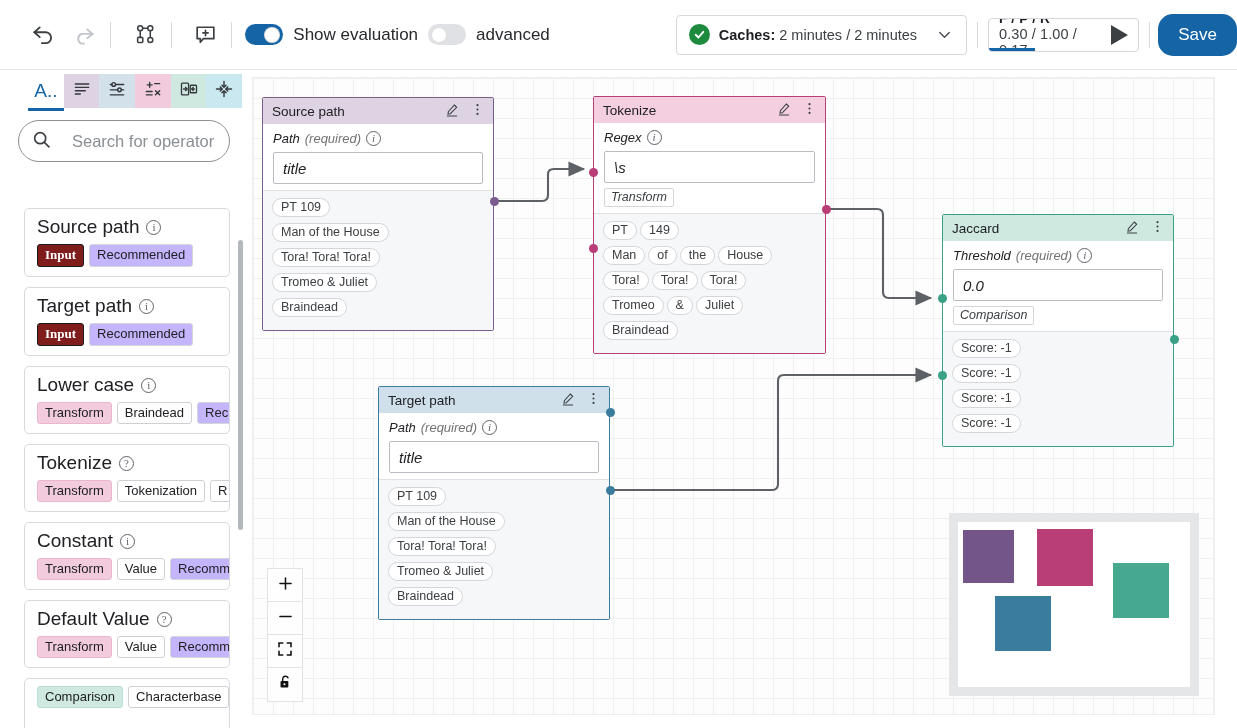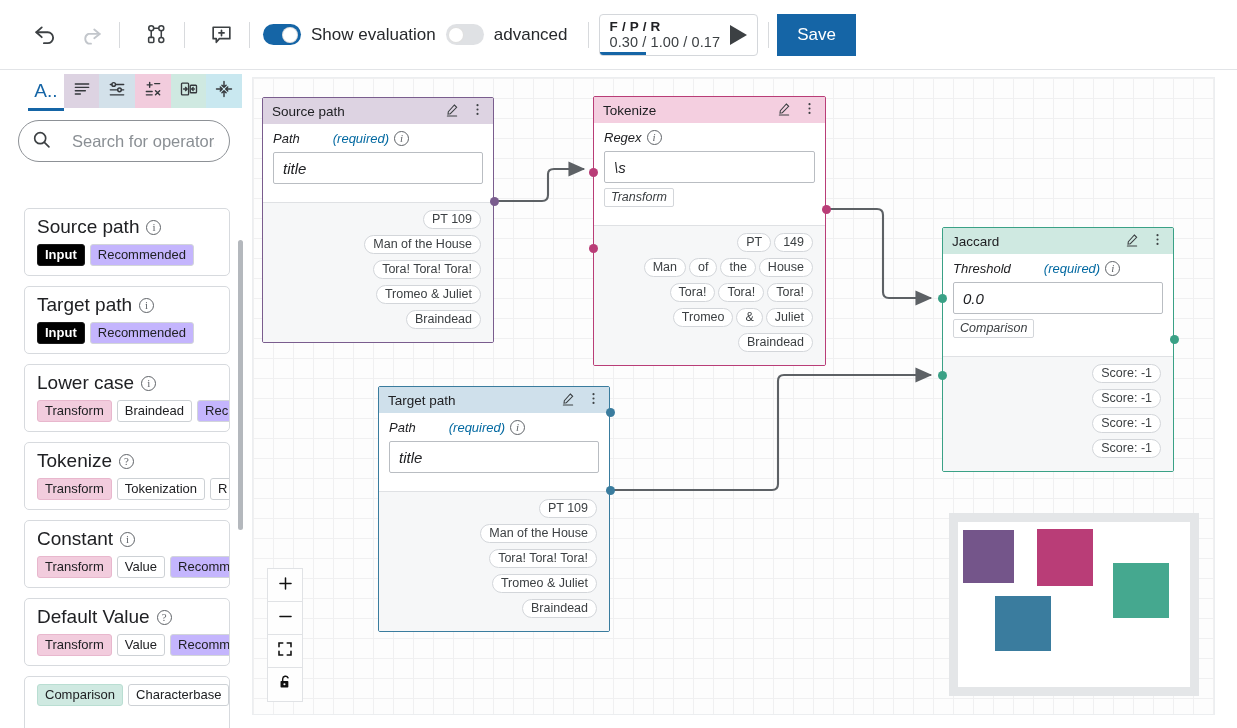--- a/index.html
+++ b/index.html
@@ -50,36 +50,36 @@
   }
   .check-circle {
     width: 21px; height: 21px; border-radius: 50%; background: #1e8a3e;
     display: flex; align-items: center; justify-content: center; flex: none;
   }
   .caches-text { font-size: 14.5px; color: #3c4043; white-space: nowrap; }
   .caches-text b { color: #202124; }
   .chev { margin-left: 9px; color: #4b5057; display: flex; }
 
   #fpr-box {
-    height: 42px; border: 1px solid #d4d7db; border-radius: 4px; background: #fff;
-    display: flex; align-items: center; padding: 0 6px 0 10px; gap: 10px;
+    height: 34px; border: 1px solid #d4d7db; border-radius: 4px; background: #fff;
+    display: flex; align-items: center; padding: 0 6px 0 10px; gap: 19px;
     position: relative; overflow: hidden; cursor: pointer;
   }
   #fpr-box .labels { line-height: 1.12; }
   #fpr-box .l1 { font-size: 13.5px; font-weight: bold; color: #202124; letter-spacing: .2px; }
   #fpr-box .l2 { font-size: 14.5px; color: #3c4043; letter-spacing: .1px; }
   #fpr-bar { position: absolute; left: 0; bottom: 0; height: 3px; background: #1565a6; }
   .play-tri {
     width: 0; height: 0; border-left: 17px solid #3c4043;
     border-top: 10px solid transparent; border-bottom: 10px solid transparent;
     margin-right: 4px;
   }
   #save-btn {
     height: 42px; padding: 0 20px; background: #1565a6; color: #fff;
-    border: none; border-radius: 0; font-size: 17px; cursor: pointer;
+    border: none; border-radius: 15px; font-size: 17px; cursor: pointer;
     font-family: "Liberation Sans", sans-serif;
   }
 
   
   #sidebar {
     position: absolute; left: 0; top: 70px; width: 248px; height: 658px;
     background: #fff; overflow: hidden;
   }
   #op-tabs { display: flex; height: 34px; margin: 4px 0 0 28px; width: 214px; }
   .op-tab {
@@ -117,21 +117,21 @@
   }
   .op-title {
     font-size: 19px; color: #202124; white-space: nowrap;
     display: flex; align-items: center; gap: 7px; margin-bottom: 6px;
   }
   .op-tags { display: flex; gap: 5px; white-space: nowrap; }
   .op-tag {
     font-size: 13px; padding: 2px 7px 3px 7px; border-radius: 3px;
     border: 1px solid #cdd1d5; color: #202124; background: #fff;
   }
-  .op-tag.input { background: #000000; color: #fff; border-color: #1a1a1a; font-weight: bold; }
+  .op-tag.input { background: #7f1d1d; color: #fff; border-color: #1a1a1a; font-weight: bold; font-family: Liberation Serif, serif; }
   .op-tag.rec { background: #c4b5fd; border-color: #d2d5d9; }
   .op-tag.transform { background: #f2ccdd; border-color: #e8b7cd; }
   .op-tag.comparison { background: #cfe9e1; border-color: #b9ded2; }
   .info-i {
     width: 15px; height: 15px; border-radius: 50%; border: 1.3px solid #5f6368;
     font-size: 11px; line-height: 13px; text-align: center; color: #5f6368;
     font-family: "Liberation Serif", serif; flex: none;
   }
   #side-scrollbar {
     position: absolute; left: 238px; top: 170px; width: 5px; height: 290px;
@@ -154,34 +154,34 @@
     border-radius: 2px; overflow: hidden;
   }
   .node-head {
     height: 26px; display: flex; align-items: center; padding: 0 8px 0 9px;
     font-size: 13.5px; color: #202124;
   }
   .node-head .t { flex: 1; }
   .node-head .ic { display: flex; align-items: center; gap: 10px; color: #3c4043; cursor: pointer; }
   .node-body { padding: 7px 10px 0 10px; background: #fff; font-style: italic; }
   .field-label { font-size: 13px; color: #202124; display: flex; align-items: center; gap: 5px; }
-  .field-label .req { color: #0369a1; margin-left: 28px; }
+  .field-label .req { color: #737373; }
   .node-input {
     margin-top: 6px; height: 32px; border: 1px solid #b9bdc2; border-radius: 2px;
     background: #fff; display: flex; align-items: center; padding: 0 9px;
     font-size: 15px; color: #202124;
   }
   .node-sub-tag {
     display: inline-block; margin-top: 5px; font-size: 12.5px;
     border: 1px solid #d3d6da; background: #fff; color: #3c4043;
     padding: 1px 6px 2px 6px; border-radius: 2px;
   }
   .node-preview {
     background: #f6f7f8; border-top: 1px solid #dfe1e4;
-    padding: 6px 9px 8px 9px; margin-top: 18px; text-align: right;
+    padding: 6px 9px 8px 9px; margin-top: 6px;
   }
   .chip {
     display: inline-block; font-size: 12.5px; color: #3c4043;
     border: 1px solid #d3d6da; background: #fff;
     border-radius: 10px; padding: 1px 8px 2px 8px; margin: 0 3px 5px 0;
   }
   .prow { white-space: nowrap; }
   .port {
     position: absolute; width: 9px; height: 9px; border-radius: 50%;
   }
@@ -246,20 +246,33 @@
     <div class="toggle on" style="margin-left:4px;">
       <div class="knob"></div>
     </div>
     <span class="toggle-label">Show evaluation</span>
 
     <div class="toggle off">
       <div class="knob"></div>
     </div>
     <span class="toggle-label">advanced</span>
 
+    <div id="caches-box" style="margin-left:116px;">
+      <span class="check-circle">
+        <svg width="13" height="13" viewBox="0 0 24 24" fill="none" stroke="#fff" stroke-width="3.4" stroke-linecap="round" stroke-linejoin="round">
+            <path d="M5 12.5 L10 17.5 L19 7"></path>
+          </svg>
+      </span>
+      <span class="caches-text"><b>Caches:</b> <span>2 minutes / 2 minutes</span></span>
+      <span class="chev">
+        <svg width="19" height="19" viewBox="0 0 24 24" fill="none" stroke="currentColor" stroke-width="1.8" stroke-linecap="round" stroke-linejoin="round">
+            <path d="M6 9.5 L12 15.5 L18 9.5"></path>
+          </svg>
+      </span>
+    </div>
 
     <div class="tb-sep" style="margin:0 10px;"></div>
 
     <div id="fpr-box">
       <div class="labels">
         <div class="l1">F / P / R</div>
         <div class="l2">0.30 / 1.00 / 0.17</div>
       </div>
       <div class="play-tri"></div>
       <div id="fpr-bar" style="width: 46.5px;"></div>
@@ -535,21 +548,21 @@
           <div class="prow"><span class="chip">PT 109</span></div>
           <div class="prow"><span class="chip">Man of the House</span></div>
           <div class="prow"><span class="chip">Tora! Tora! Tora!</span></div>
           <div class="prow"><span class="chip">Tromeo &amp; Juliet</span></div>
           <div class="prow"><span class="chip">Braindead</span></div>
         </div>
     </div>
     <div class="port" style="left:353px; top:330px; background:#3a7c9e;"></div>
     <div class="port" style="left:353px; top:408px; background:#3a7c9e;"></div>
 
-    <div class="node" style="left:689px; top:149px; width:232px; border-color:#3aa186;">
+    <div class="node" style="left:689px; top:136px; width:232px; border-color:#3aa186;">
       <div class="node-head" style="background:#cfe9e1;">
         <span class="t">Jaccard</span>
         <span class="ic">
           <span>
             <svg width="16" height="16" viewBox="0 0 24 24" fill="none" stroke="currentColor" stroke-width="1.6" stroke-linecap="round">
                 <path d="M15.5 4.5 L19 8 L9.5 17.5 L6 18 L6.5 14.5 Z"></path>
                 <path d="M5 21 H19"></path>
               </svg>
           </span>
           <span>

